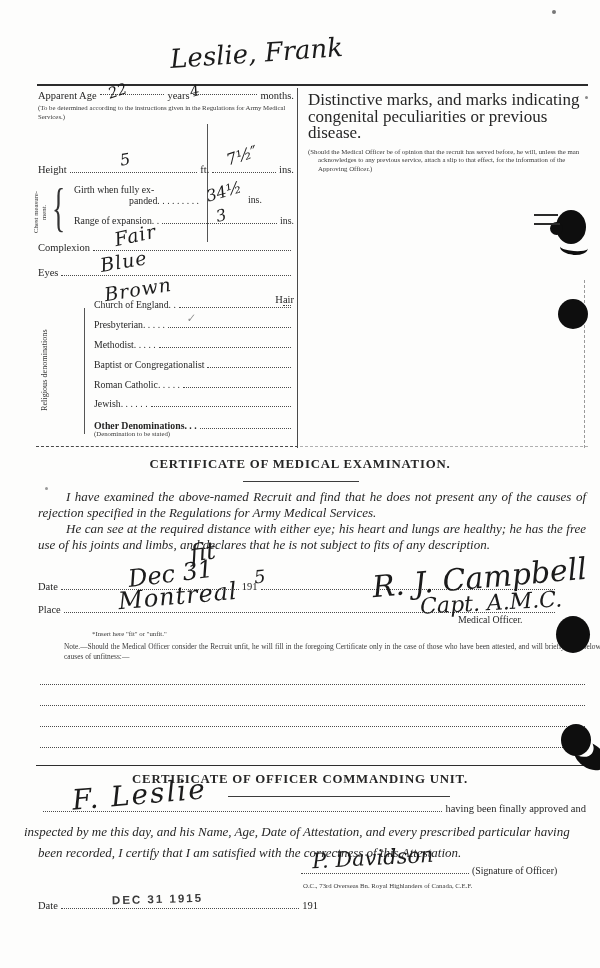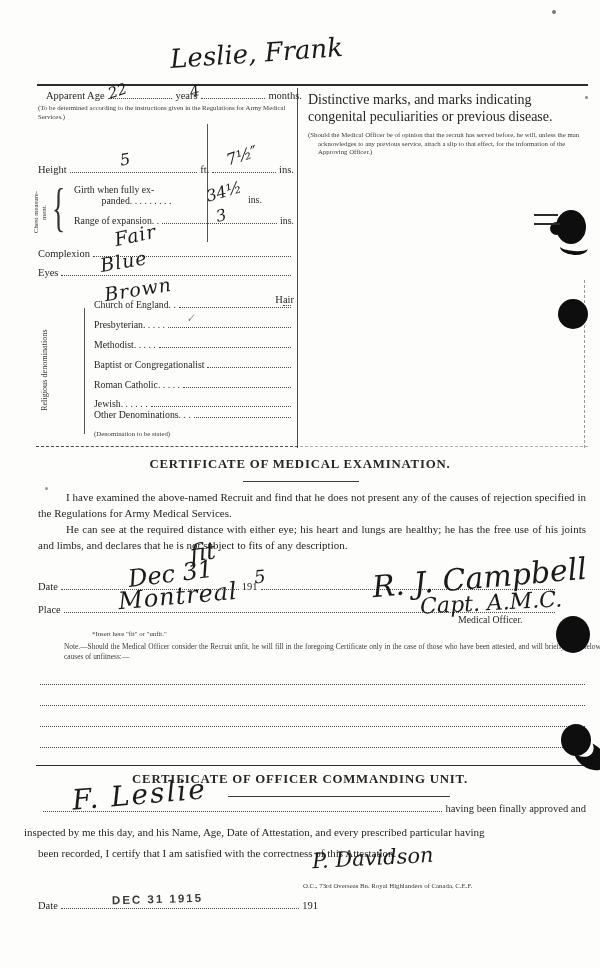--- a/index.html
+++ b/index.html
@@ -8,42 +8,42 @@
   .abs{position:absolute;}
   .row{display:flex;align-items:flex-end;}
   .row span{line-height:1.05;white-space:nowrap;}
   .lead{flex:1 1 auto;border-bottom:1.4px dotted #4a4a4a;margin:0 3px 2px 3px;position:relative;min-width:8px;}
   .leadw{flex:0 0 auto;border-bottom:1.4px dotted #4a4a4a;margin:0 3px 2px 3px;position:relative;}
   .print10{font-size:10.5px;}
   .print95{font-size:9.8px;}
   .tiny{font-size:6.8px;line-height:8.6px;color:#3a3a3a;}
   .hw{font-family:"DejaVu Serif", serif;font-style:italic;color:#1b1b1b;white-space:nowrap;position:absolute;}
   .sectitle{font-size:12.8px;font-weight:700;letter-spacing:.8px;text-align:center;width:100%;}
-  .para{font-size:11px;line-height:16px;text-align:justify;}
+  .para{font-size:13px;line-height:16px;text-align:justify;font-style:italic;}
   .vlabel{writing-mode:vertical-rl;transform:rotate(180deg);font-size:6.8px;color:#3a3a3a;text-align:center;line-height:8px;}
   .vlabel2{writing-mode:vertical-rl;transform:rotate(180deg);font-size:8.2px;color:#333;text-align:center;line-height:10px;}
   .blob{position:absolute;background:#0e0e0e;border-radius:50%;}
   .rule{position:absolute;border-top:1px solid #3c3c3c;}
   .stamp{font-family:"Liberation Sans", sans-serif;font-weight:700;font-size:11.5px;letter-spacing:2px;color:#3b3b3b;transform:rotate(-1.5deg);position:absolute;}
   .brace{position:absolute;font-size:50px;font-weight:400;color:#333;transform:scaleX(.55) scaleY(1.05);transform-origin:left center;}
 </style>
 </head>
 <body>
 
 <div id="page">
 
   <span class="hw" style="left:170px;top:38px;font-size:26px;transform:rotate(-4deg);">Leslie, Frank</span>
   <div class="abs" style="left:37px;top:84px;width:551px;border-top:2.6px solid #2c2c2c;"></div>
 
   <div class="abs" style="left:297px;top:88px;height:360px;border-left:1px solid #4a4a4a;"></div>
   <div class="abs" style="left:584px;top:280px;height:168px;border-left:1px dashed #9a9a9a;"></div>
 
   <div class="abs" style="left:38px;top:90px;width:256px;height:358px;">
 
-    <div class="row print10 abs" style="left:8px;top:0;width:256px;">
+    <div class="row print10 abs" style="left:0;top:0;width:256px;align-items:center;">
       <span>Apparent Age</span>
       <span class="lead"></span>
       <span>years</span>
       <span class="lead"></span>
       <span>months.</span>
     </div>
     <span class="hw" style="left:70px;top:-8px;font-size:15px;transform:rotate(-18deg);">22</span>
     <span class="hw" style="left:152px;top:-8px;font-size:15px;transform:rotate(-14deg);">4</span>
 
     <div class="tiny abs" style="left:0;top:14px;width:252px;">(To be determined according to the instructions given in the Regulations for Army Medical Services.)</div>
@@ -57,33 +57,33 @@
       <span class="lead"></span>
       <span>ins.</span>
     </div>
     <span class="hw" style="left:82px;top:60px;font-size:16px;transform:rotate(-10deg);">5</span>
     <span class="hw" style="left:188px;top:56px;font-size:16px;transform:rotate(-18deg);">7½″</span>
 
     <div class="vlabel abs" style="left:-6px;top:96px;height:52px;width:16px;">Chest measure- ment.</div>
     <span class="brace" style="left:14px;top:88px;">{</span>
     <div class="print95 abs" style="left:36px;top:94px;width:125px;">
       <div>Girth when fully ex-</div>
-      <div style="text-align:center;">panded. . . . . . . . .</div>
+      <div style="text-align:right;">panded. . . . . . . . .</div>
     </div>
     <span class="hw" style="left:168px;top:92px;font-size:16px;transform:rotate(-16deg);">34½</span>
     <span class="print95 abs" style="left:210px;top:104px;">ins.</span>
 
     <div class="row print95 abs" style="left:36px;top:126px;width:220px;">
       <span>Range of expansion. .</span>
       <span class="lead"></span>
       <span>ins.</span>
     </div>
     <span class="hw" style="left:178px;top:116px;font-size:16px;transform:rotate(-14deg);">3</span>
 
-    <div class="row print10 abs" style="left:0;top:158px;width:256px;justify-content:flex-end;">
+    <div class="row print10 abs" style="left:0;top:152px;width:256px;justify-content:flex-end;">
       <span>Complexion</span>
       <span class="lead"></span>
     </div>
     <span class="hw" style="left:76px;top:134px;font-size:19px;transform:rotate(-12deg);letter-spacing:1px;">Fair</span>
 
     <div class="row print10 abs" style="left:0;top:177px;width:256px;">
       <span>Eyes</span>
       <span class="lead"></span>
     </div>
     <span class="hw" style="left:62px;top:160px;font-size:19px;transform:rotate(-10deg);letter-spacing:1px;">Blue</span>
@@ -115,32 +115,32 @@
         <span class="lead"></span>
     </div>
     <div class="row print95 abs" style="left:56px;top:290px;width:200px;">
       <span>Roman Catholic. . . . .</span>
         <span class="lead"></span>
     </div>
     <div class="row print95 abs" style="left:56px;top:309px;width:200px;">
       <span>Jewish. . . . . .</span>
         <span class="lead"></span>
     </div>
-    <div class="row print95 abs" style="left:56px;top:320px;width:200px;">
+    <div class="row print95 abs" style="left:56px;top:331px;width:200px;font-weight:bold;">
       <span>Other Denominations. . .</span>
         <span class="lead"></span>
     </div>
     <div class="tiny abs" style="left:56px;top:340px;">(Denomination to be stated)</div>
   </div>
 
   <div class="abs" style="left:36px;top:446px;width:262px;border-top:1.6px dashed #4a4a4a;"></div>
   <div class="abs" style="left:300px;top:446px;width:288px;border-top:1px dashed #b0b0b0;"></div>
 
   <div class="abs" style="left:308px;top:92px;width:272px;">
-    <div style="font-size:14px;line-height:16.5px;">Distinctive marks, and marks indicating congenital peculiarities or previous disease.</div>
+    <div style="font-size:17px;line-height:16.5px;">Distinctive marks, and marks indicating congenital peculiarities or previous disease.</div>
     <div class="tiny" style="margin-top:6px;width:266px;padding-left:10px;text-indent:-10px;">(Should the Medical Officer be of opinion that the recruit has served before, he will, unless the man acknowledges to any previous service, attach a slip to that effect, for the information of the Approving Officer.)</div>
   </div>
 
   <div class="abs sectitle" style="left:0;top:457px;">CERTIFICATE OF MEDICAL EXAMINATION.</div>
   <div class="rule" style="left:243px;top:481px;width:116px;"></div>
 
   <div class="abs para" style="left:38px;top:489px;width:548px;text-indent:28px;">I have examined the above-named Recruit and find that he does not present any of the causes of rejection specified in the Regulations for Army Medical Services.</div>
   <div class="abs para" style="left:38px;top:521px;width:548px;text-indent:28px;">He can see at the required distance with either eye; his heart and lungs are healthy; he has the free use of his joints and limbs, and declares that he is not subject to fits of any description.</div>
 
   <span class="hw" style="left:190px;top:538px;font-size:24px;transform:rotate(-8deg);">fit</span>
@@ -179,20 +179,24 @@
 
   <div class="row print10 abs" style="left:40px;top:803px;width:546px;">
     <span class="lead" style="flex:3;"></span>
     <span>having been finally approved and</span>
   </div>
   <span class="hw" style="left:72px;top:778px;font-size:28px;transform:rotate(-5deg);letter-spacing:2px;">F. Leslie</span>
 
   <div class="abs para" style="left:24px;top:824px;width:548px;">inspected by me this day, and his Name, Age, Date of Attestation, and every prescribed particular having</div>
   <div class="abs para" style="left:38px;top:845px;width:548px;">been recorded, I certify that I am satisfied with the correctness of this Attestation.</div>
 
+  <div class="row print95 abs" style="left:298px;top:866px;width:290px;">
+    <span class="leadw" style="width:168px;"></span>
+    <span>(Signature of Officer)</span>
+  </div>
   <span class="hw" style="left:312px;top:846px;font-size:21px;transform:rotate(-3deg);">P. Davidson</span>
   <div class="tiny abs" style="left:303px;top:882px;">O.C., 73rd Overseas Bn. Royal Highlanders of Canada, C.E.F.</div>
 
   <div class="row print10 abs" style="left:38px;top:900px;width:280px;">
     <span>Date</span>
     <span class="lead"></span>
     <span>191</span>
   </div>
   <span class="stamp" style="left:112px;top:893px;">DEC 31 1915</span>
 

